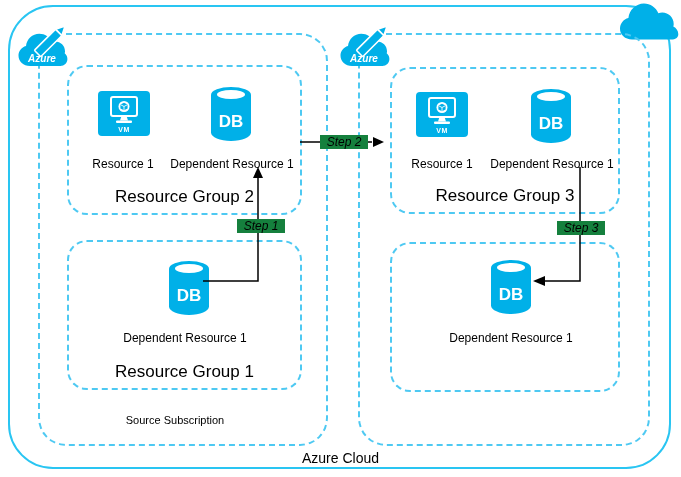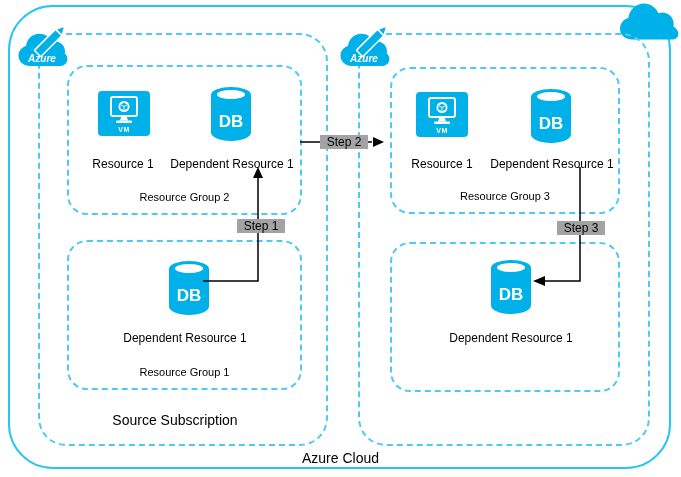--- a/index.html
+++ b/index.html
@@ -17,55 +17,55 @@
     font-size:14px;line-height:14px;
   }
   .subscription{
     position:absolute;top:33px;height:413px;box-sizing:border-box;
     border:2px dashed var(--border-dashed);border-radius:28px;
   }
   .subscription.source{left:38px;width:290px;}
   .subscription.target{left:358px;width:292px;}
   .sub-label{
     position:absolute;left:0;right:16px;top:378px;text-align:center;
-    font-size:14px;line-height:14px;
+    font-size:11px;line-height:14px;
   }
   .rg{
     position:absolute;box-sizing:border-box;
     border:2px dashed var(--border-dashed);border-radius:20px;text-decoration:underline;
   }
   .rg.rg2{left:27px;top:30px;width:235px;height:150px;}
   .rg.rg1{left:27px;top:205px;width:235px;height:150px;}
   .rg.rg3{left:30px;top:32px;width:230px;height:147px;}
   .rg.rg4{left:30px;top:207px;width:230px;height:150px;}
   .rg-label{
     position:absolute;left:0;right:0;bottom:9px;text-align:center;
-    font-size:11px;line-height:14px;
+    font-size:17px;line-height:14px;
   }
   .res-label{
     position:absolute;text-align:center;font-size:12px;line-height:14px;white-space:nowrap;
   }
   
   svg{display:block;}
   .icon-bg{fill:var(--azure-blue);}
   .white-fill{fill:#fff;}
   .white-stroke{stroke:#fff;stroke-width:1.6;stroke-linejoin:round;}
   .screen{fill:none;stroke:#fff;stroke-width:2;}
   .cube-lines{fill:none;stroke:#fff;stroke-width:0.9;}
   .vm-text{fill:#fff;font-size:7px;font-weight:bold;letter-spacing:0.5px;text-anchor:middle;font-family:"Liberation Sans",sans-serif;}
   .db-text{fill:#fff;font-size:17px;font-weight:bold;text-anchor:middle;font-family:"Liberation Sans",sans-serif;}
   .badge-text{fill:#fff;font-size:10px;font-weight:bold;font-style:italic;text-anchor:middle;font-family:"Liberation Sans",sans-serif;}
   .abs{position:absolute;}
   
   .arrow-layer{position:absolute;left:0;top:0;width:681px;height:477px;pointer-events:none;}
   .arrow-line{fill:none;stroke:#000;stroke-width:1.5;}
   .arrow-head{fill:#000;}
   .step-label{
-    position:absolute;width:48px;text-align:center;background:#a3a3a3;
-    font-size:12px;line-height:14px;
+    position:absolute;width:48px;text-align:center;background:#15803d;
+    font-size:12px;line-height:14px;font-style:italic;
   }
 </style>
 </head>
 <body>
 
 <div class="canvas">
 
   <div class="outer-boundary"></div>
   <div class="azure-cloud-label">Azure Cloud</div>
 

